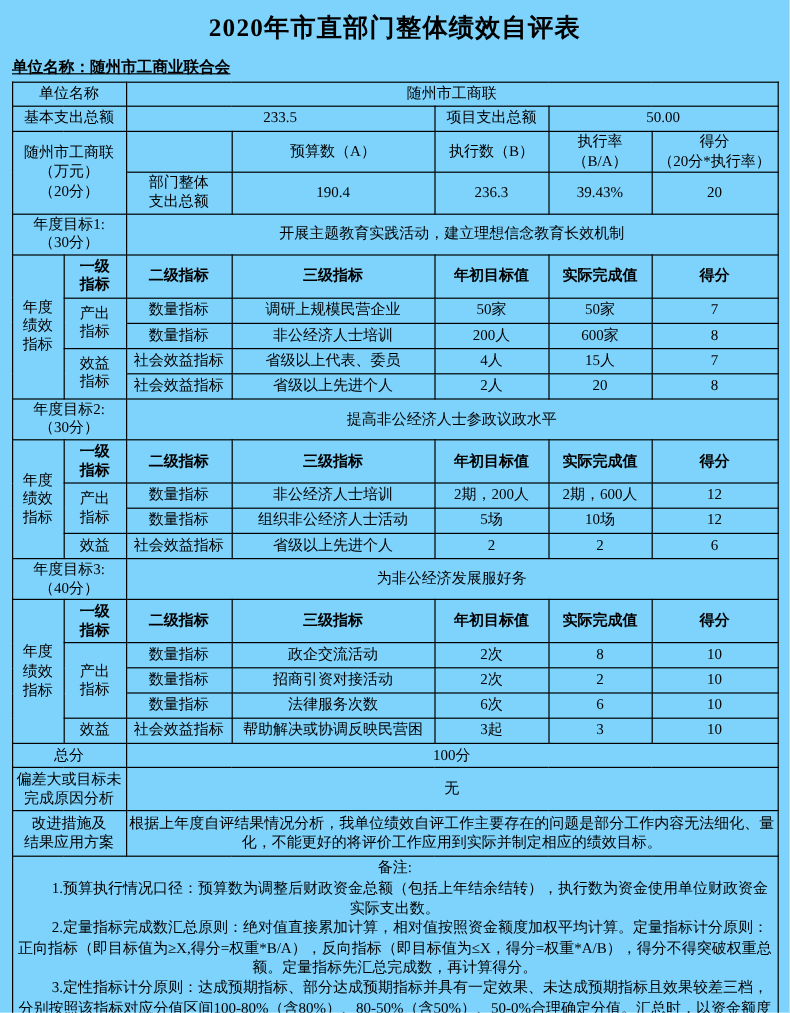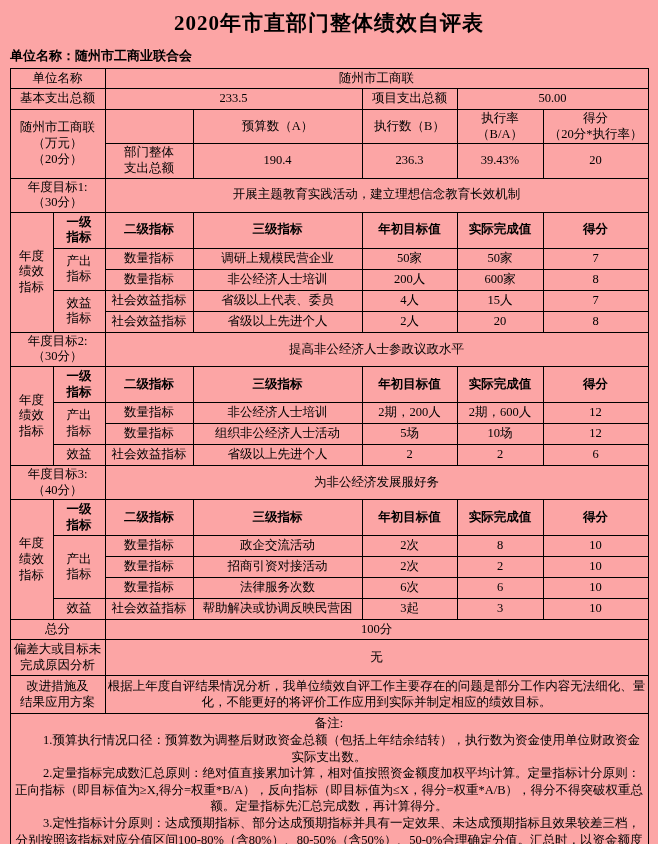--- a/index.html
+++ b/index.html
@@ -3,29 +3,29 @@
 <meta charset="utf-8">
 <style>
   * { margin:0; padding:0; box-sizing:border-box; }
   html,body { background:#ffffff; }
   body {
     width:658px; height:844px;
     font-family:"Liberation Serif","DejaVu Serif",serif;
     color:#000;
     overflow:hidden;
   }
-  .page { width:658px; height:844px; background:#fca5a5; }
+  .page { width:658px; height:844px; background:#7dd3fc; }
   .title {
     text-align:center; font-size:21px; font-weight:bold;
     padding-top:9px; letter-spacing:1px;
   }
   .meta {
     width:638px; margin:10px auto 3px auto;
     display:flex; justify-content:space-between;
-    font-size:13px; font-weight:bold;
+    font-size:13px; font-weight:bold;text-decoration:underline;
   }
   table.main {
     width:638px; margin:0 auto;
     border-collapse:collapse; table-layout:fixed;
   }
   table.main td {
     border:1px solid #000;
     font-size:12.5px; line-height:1.25;
     text-align:center; vertical-align:middle;
     padding:1px 2px;

